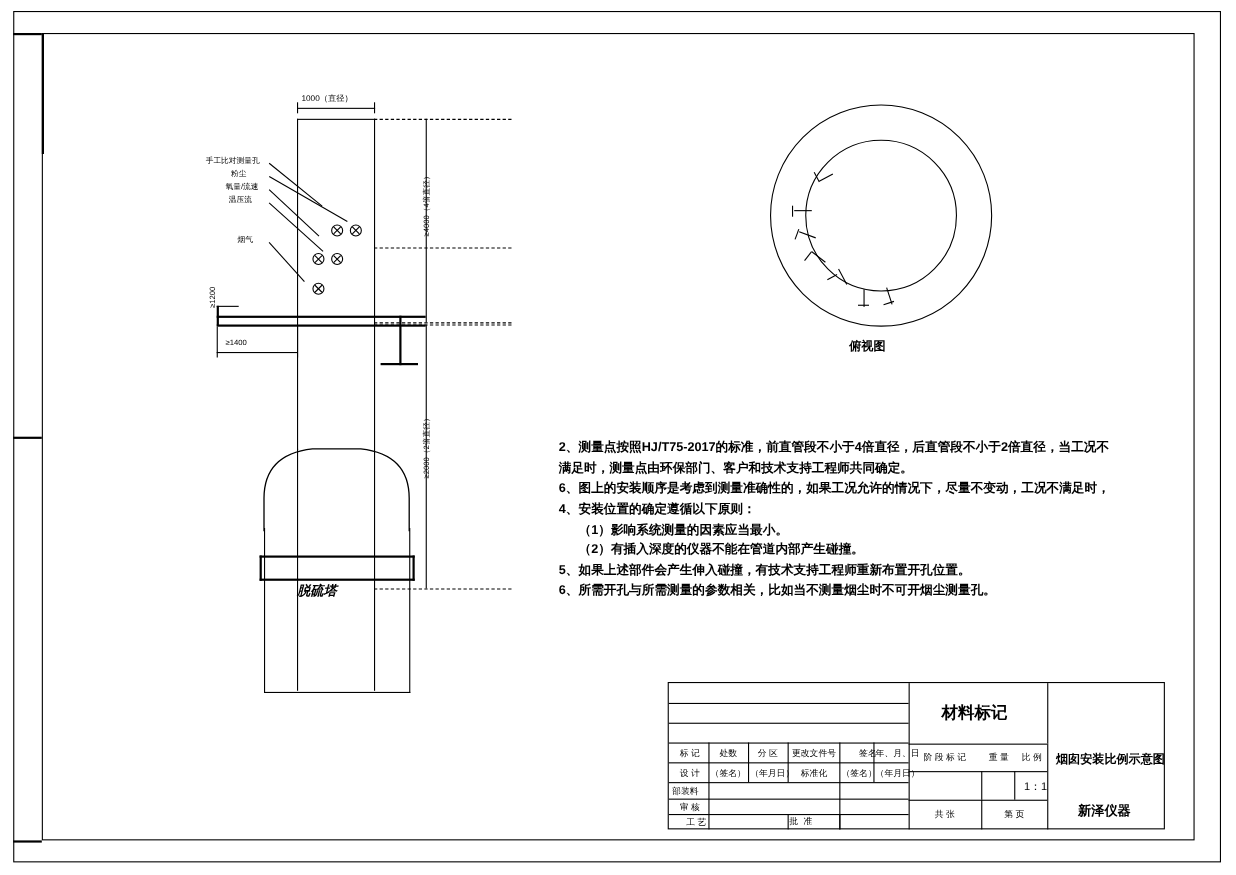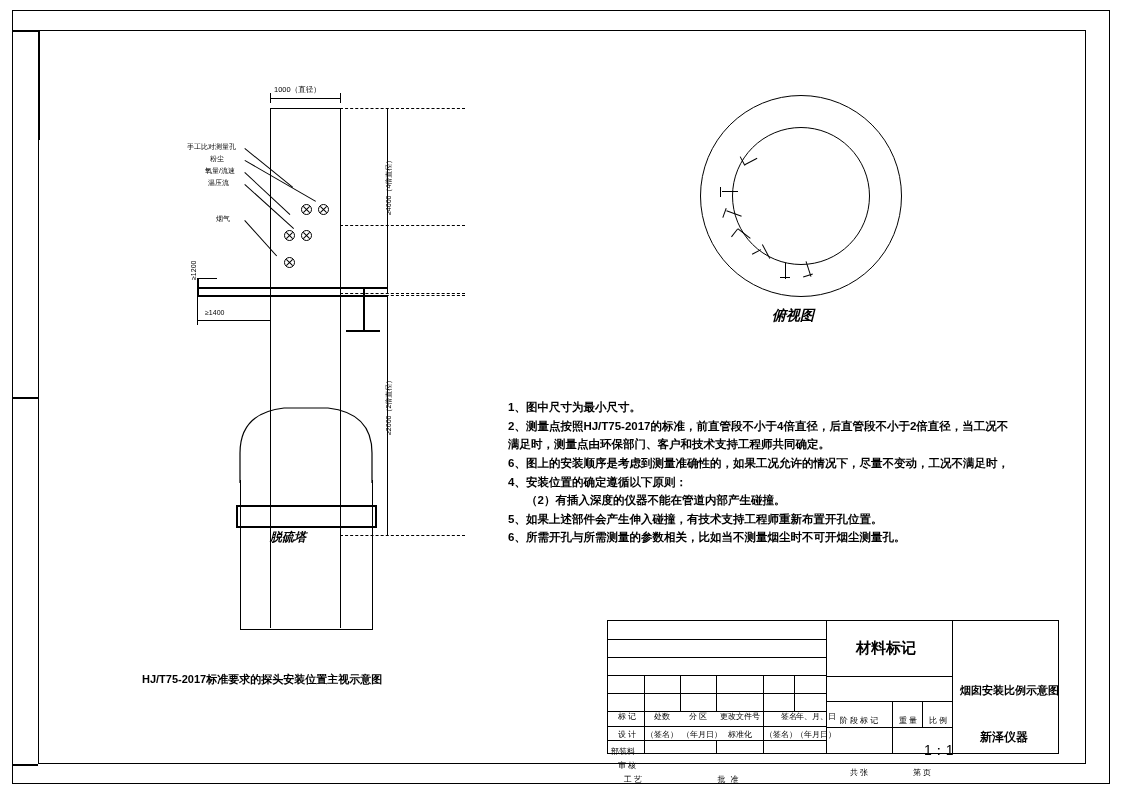--- a/index.html
+++ b/index.html
@@ -142,21 +142,20 @@
     box-sizing: border-box;
   }
   .tb-line { position: absolute; background: #000; }
   .tb-txt {
     position: absolute;
     font-size: 8px;
     color: #000;
     white-space: nowrap;
     text-align: center;
     line-height: 1;
-    margin-top: 32px;
   }
   .tb-big {
     position: absolute;
     font-size: 15px;
     font-weight: bold;
     color: #000;
     white-space: nowrap;
   }
   .tb-mid {
     position: absolute;
@@ -247,21 +246,20 @@
     </svg>
     <div class="ln vln" style="left:120px;top:328px;height:1px;"></div>
     <div class="ln hln" style="left:86px;top:425px;width:141px;height:2px;"></div>
     <div class="ln hln" style="left:86px;top:446px;width:141px;height:2px;"></div>
     <div class="ln vln" style="left:86px;top:425px;height:23px;width:2px;"></div>
     <div class="ln vln" style="left:225px;top:425px;height:23px;width:2px;"></div>
     <div class="caption" style="left:120px;top:449px;font-size:12px;font-style:italic;">脱硫塔</div>
 
     <div class="ln vln" style="left:120px;top:548px;height:0px;"></div>
 
-    <div class="caption" style="left:-8px;top:592px;">HJ/T75-2017标准要求的探头安装位置主视示意图</div>
   </div>
 
   <div class="plan">
     <div class="circ" style="left:0px;top:0px;width:200px;height:200px;"></div>
     <div class="circ" style="left:32px;top:32px;width:136px;height:136px;border-width:1.4px;"></div>
 
     <div class="ln" style="left:22px;top:96px;width:16px;height:1.2px;"></div>
     <div class="ln" style="left:20px;top:92px;width:1.2px;height:10px;"></div>
     <div class="ln" style="left:26px;top:118px;width:16px;height:1.2px;transform:rotate(20deg);"></div>
     <div class="ln" style="left:24px;top:113px;width:1.2px;height:10px;transform:rotate(20deg);"></div>
@@ -269,29 +267,29 @@
     <div class="ln" style="left:34px;top:133px;width:1.2px;height:10px;transform:rotate(38deg);"></div>
     <div class="ln" style="left:58px;top:156px;width:16px;height:1.2px;transform:rotate(62deg);"></div>
     <div class="ln" style="left:56px;top:152px;width:1.2px;height:10px;transform:rotate(62deg);"></div>
     <div class="ln" style="left:85px;top:168px;width:1.2px;height:16px;"></div>
     <div class="ln" style="left:80px;top:182px;width:10px;height:1.2px;"></div>
     <div class="ln" style="left:108px;top:166px;width:1.2px;height:16px;transform:rotate(-18deg);"></div>
     <div class="ln" style="left:103px;top:180px;width:10px;height:1.2px;transform:rotate(-18deg);"></div>
     <div class="ln" style="left:44px;top:66px;width:14px;height:1.2px;transform:rotate(-28deg);"></div>
     <div class="ln" style="left:42px;top:61px;width:1.2px;height:10px;transform:rotate(-28deg);"></div>
 
-    <div class="caption" style="left:72px;top:212px;font-size:14px;font-style:italic;">俯视图</div>
+    <div class="caption" style="left:72px;top:212px;font-size:11px;">俯视图</div>
   </div>
 
   <div class="notes">
-    <div>1、图中尺寸为最小尺寸。</div>
     <div>2、测量点按照HJ/T75-2017的标准，前直管段不小于4倍直径，后直管段不小于2倍直径，当工况不</div>
     <div>满足时，测量点由环保部门、客户和技术支持工程师共同确定。</div>
     <div>6、图上的安装顺序是考虑到测量准确性的，如果工况允许的情况下，尽量不变动，工况不满足时，</div>
     <div>4、安装位置的确定遵循以下原则：</div>
+    <div class="indent">（1）影响系统测量的因素应当最小。</div>
     <div class="indent">（2）有插入深度的仪器不能在管道内部产生碰撞。</div>
     <div>5、如果上述部件会产生伸入碰撞，有技术支持工程师重新布置开孔位置。</div>
     <div>6、所需开孔与所需测量的参数相关，比如当不测量烟尘时不可开烟尘测量孔。</div>
   </div>
 
   <div class="title-block">
 
     <div class="tb-line" style="left:218px;top:0px;width:1px;height:133px;"></div>
     <div class="tb-line" style="left:344px;top:0px;width:1px;height:55px;"></div>
     <div class="tb-line" style="left:344px;top:55px;width:1px;height:78px;"></div>
@@ -335,21 +333,21 @@
     <div class="tb-line" style="left:218px;top:55px;width:126px;height:1px;"></div>
     <div class="tb-line" style="left:218px;top:80px;width:126px;height:1px;"></div>
     <div class="tb-line" style="left:218px;top:106px;width:126px;height:1px;"></div>
     <div class="tb-line" style="left:284px;top:80px;width:1px;height:26px;"></div>
     <div class="tb-line" style="left:314px;top:80px;width:1px;height:26px;"></div>
     <div class="tb-line" style="left:284px;top:106px;width:1px;height:27px;"></div>
 
     <div class="tb-txt" style="left:222px;top:64px;width:58px;">阶 段 标 记</div>
     <div class="tb-txt" style="left:286px;top:64px;width:28px;">重 量</div>
     <div class="tb-txt" style="left:316px;top:64px;width:28px;">比 例</div>
-    <div class="tb-txt" style="left:316px;top:90px;width:28px;font-size:14px;text-align:right;">1：1</div>
+    <div class="tb-txt" style="left:316px;top:90px;width:28px;font-size:10px;text-align:right;">1：1</div>
     <div class="tb-txt" style="left:222px;top:116px;width:58px;">共 张</div>
     <div class="tb-txt" style="left:286px;top:116px;width:56px;">第 页</div>
 
     <div class="tb-mid" style="left:352px;top:62px;">烟囱安装比例示意图</div>
     <div class="tb-company" style="left:372px;top:108px;">新泽仪器</div>
   </div>
 
 </div>
 
 </body></html>

